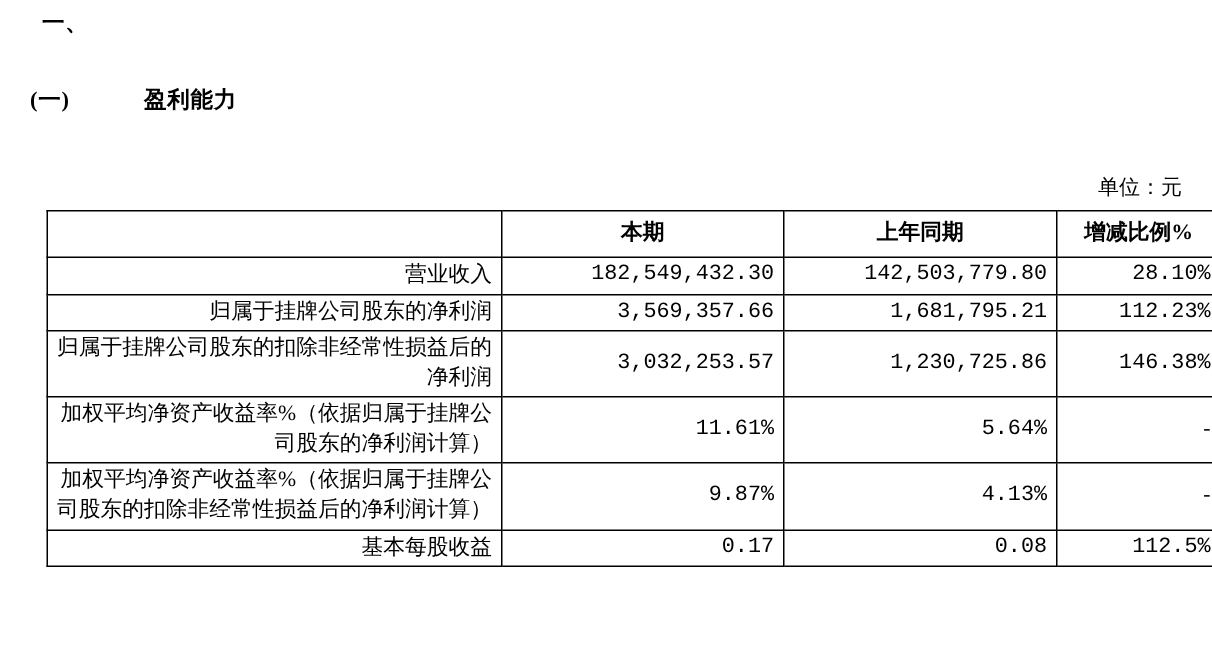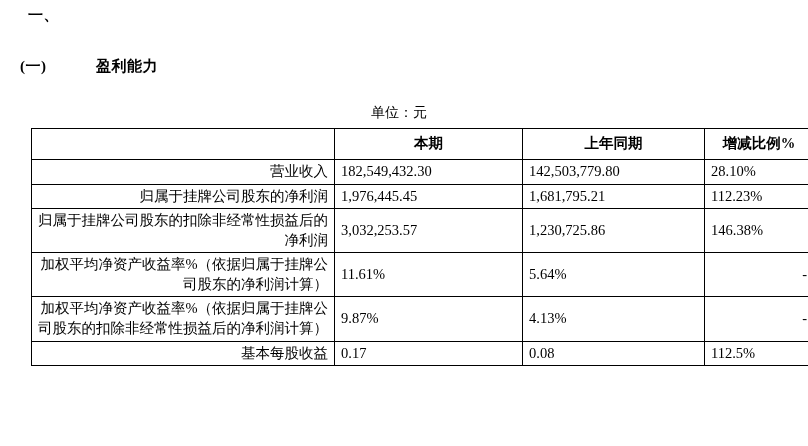--- a/index.html
+++ b/index.html
@@ -41,23 +41,23 @@
     font-weight: bold;
     margin-top: 32px;
     margin-left: 10px;
     letter-spacing: 0.5px;
   }
   .heading-2 .num {
     width: 76px;
     flex: none;
   }
   .unit-line {
-    text-align: center;
+    text-align: right;
     font-size: 14px;
-    margin-top: 28px;
+    margin-top: 40px;
     margin-right: 10px;
   }
   table.fin {
     border-collapse: collapse;
     width: 782px;
     margin-top: 6px;
     margin-left: 21px;
     table-layout: fixed;
     font-size: 14.5px;
   }
@@ -73,21 +73,22 @@
     height: 26px;
   }
   .col-label { width: 303px; }
   .col-cur { width: 188px; }
   .col-prev { width: 182px; }
   .col-chg { width: 109px; }
   td.label {
     text-align: right;
   }
   td.num {
-    font-family: Liberation Serif, serif;
+    text-align: right;
+    font-family: Liberation Mono, monospace;
   }
   td.dash {
     text-align: right;
   }
 </style>
 </head>
 <body>
 
 <div class="page">
 
@@ -119,21 +120,21 @@
     </thead>
     <tbody>
       <tr>
         <td class="label">营业收入</td>
         <td class="num">182,549,432.30</td>
         <td class="num">142,503,779.80</td>
         <td class="num">28.10%</td>
       </tr>
       <tr>
         <td class="label">归属于挂牌公司股东的净利润</td>
-        <td class="num">1,976,445.45</td>
+        <td class="num">3,569,357.66</td>
         <td class="num">1,681,795.21</td>
         <td class="num">112.23%</td>
       </tr>
       <tr>
         <td class="label">归属于挂牌公司股东的扣除非经常性损益后的净利润</td>
         <td class="num">3,032,253.57</td>
         <td class="num">1,230,725.86</td>
         <td class="num">146.38%</td>
       </tr>
       <tr>

